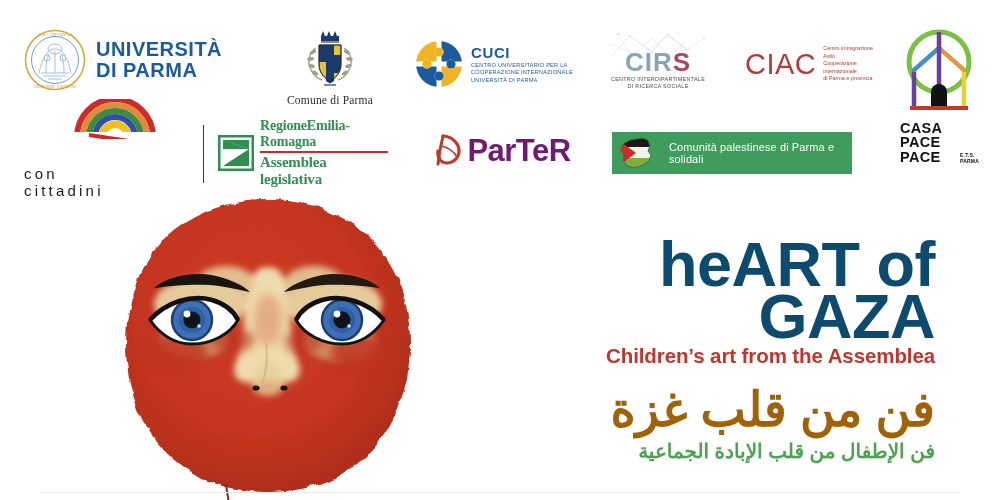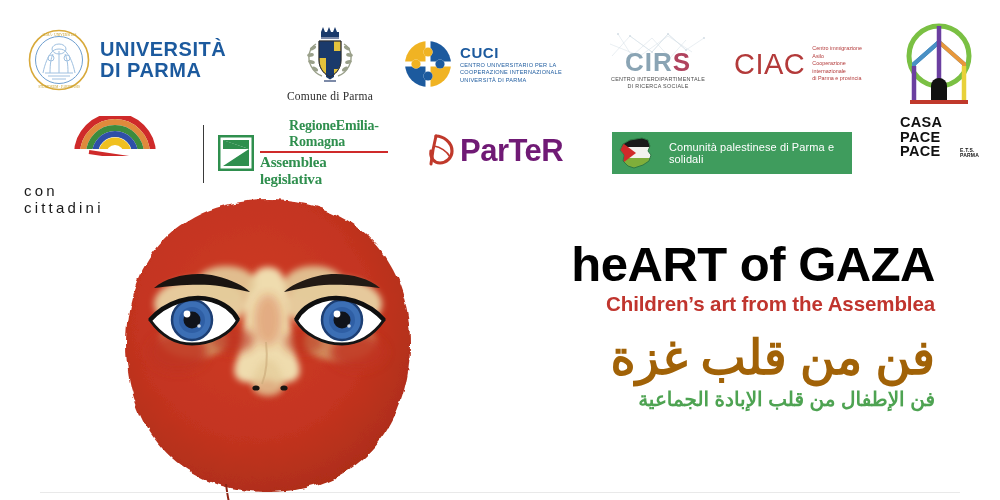--- a/index.html
+++ b/index.html
@@ -5,21 +5,21 @@
   html,body{margin:0;padding:0;}
   body{
     width:1000px;height:500px;
     background:#ffffff;
     font-family:"Liberation Sans", sans-serif;
     overflow:hidden;
     position:relative;
   }
   .poster{position:relative;width:1000px;height:500px;background:#fff;}
 
-  .logo{display:flex;align-items:center;position:absolute;}
+  .logo{display:flex;align-items:center;justify-content:center;position:absolute;}
 
   
   #logo-unipr{left:28px;top:24px;width:190px;height:72px;}
   #logo-unipr .seal{width:62px;height:62px;flex:0 0 62px;position:relative;}
   #logo-unipr .uni-text{margin-left:10px;color:#1c5a9e;font-weight:bold;
       font-size:20px;line-height:21px;letter-spacing:.5px;}
 
   
   #logo-comune{left:270px;top:24px;width:120px;height:86px;flex-direction:column;}
   #logo-comune .crest{width:72px;height:62px;position:relative;}
@@ -61,42 +61,42 @@
   #logo-concitt .cc-word{font-size:15px;letter-spacing:3.2px;color:#1a1a1a;margin-top:-8px;
       position:relative;z-index:3;}
 
   .divider{position:absolute;left:203px;top:125px;width:1.4px;height:58px;background:#3a3a3a;}
 
   
   #logo-regione{left:218px;top:130px;width:170px;height:46px;}
   #logo-regione .remark{width:36px;height:36px;flex:0 0 36px;position:relative;}
   #logo-regione .rtext{margin-left:6px;}
   #logo-regione .r1{font-family:"Liberation Serif",serif;font-weight:bold;font-size:14px;
-      color:#2f8f4e;line-height:16px;letter-spacing:-.2px;margin-left:29px;}
+      color:#2f8f4e;line-height:16px;letter-spacing:-.2px;}
   #logo-regione .rline{height:2px;background:#cf2a2a;margin:1px 0 1px 0;}
   #logo-regione .r2{font-family:"Liberation Serif",serif;font-weight:bold;font-size:15px;
       color:#2f8f4e;line-height:17px;letter-spacing:-.2px;}
 
   
   #logo-parter{left:428px;top:128px;width:150px;height:46px;}
   #logo-parter .pmark{width:30px;height:38px;flex:0 0 30px;position:relative;}
   #logo-parter .pword{font-weight:bold;font-size:31px;color:#701a75;letter-spacing:-.5px;margin-left:2px;}
 
   
   #logo-palestine{left:612px;top:132px;width:240px;height:42px;background:#3f9c5d;
       align-items:center;justify-content:flex-start;}
   #logo-palestine .pmap{width:46px;height:34px;flex:0 0 46px;margin-left:4px;position:relative;}
   #logo-palestine .ptext{color:#fff;font-size:11px;margin-left:7px;letter-spacing:.1px;}
 
   
   #artwork{position:absolute;left:108px;top:192px;width:320px;height:308px;}
 
   
   #title-block{position:absolute;left:535px;top:238px;width:400px;text-align:right;}
-  #main-title{font-size:49px;font-weight:bold;color:#000000;line-height:52px;letter-spacing:-.5px;}
+  #main-title{font-size:63px;font-weight:bold;color:#0c4a6e;line-height:52px;letter-spacing:-.5px;}
   #subtitle-en{font-size:20.5px;font-weight:bold;color:#c0352e;line-height:24px;margin-top:2px;letter-spacing:-.1px;}
   #title-ar{font-size:48px;font-weight:bold;color:#a16207;line-height:56px;direction:rtl;margin-top:14px;}
   #subtitle-ar{font-size:20px;font-weight:bold;color:#4ea352;line-height:26px;direction:rtl;}
 
   .bottom-rule{position:absolute;left:40px;top:492px;width:920px;height:1px;background:#e9e9e9;}
 </style>
 </head>
 <body>
 
 <div class="poster">

